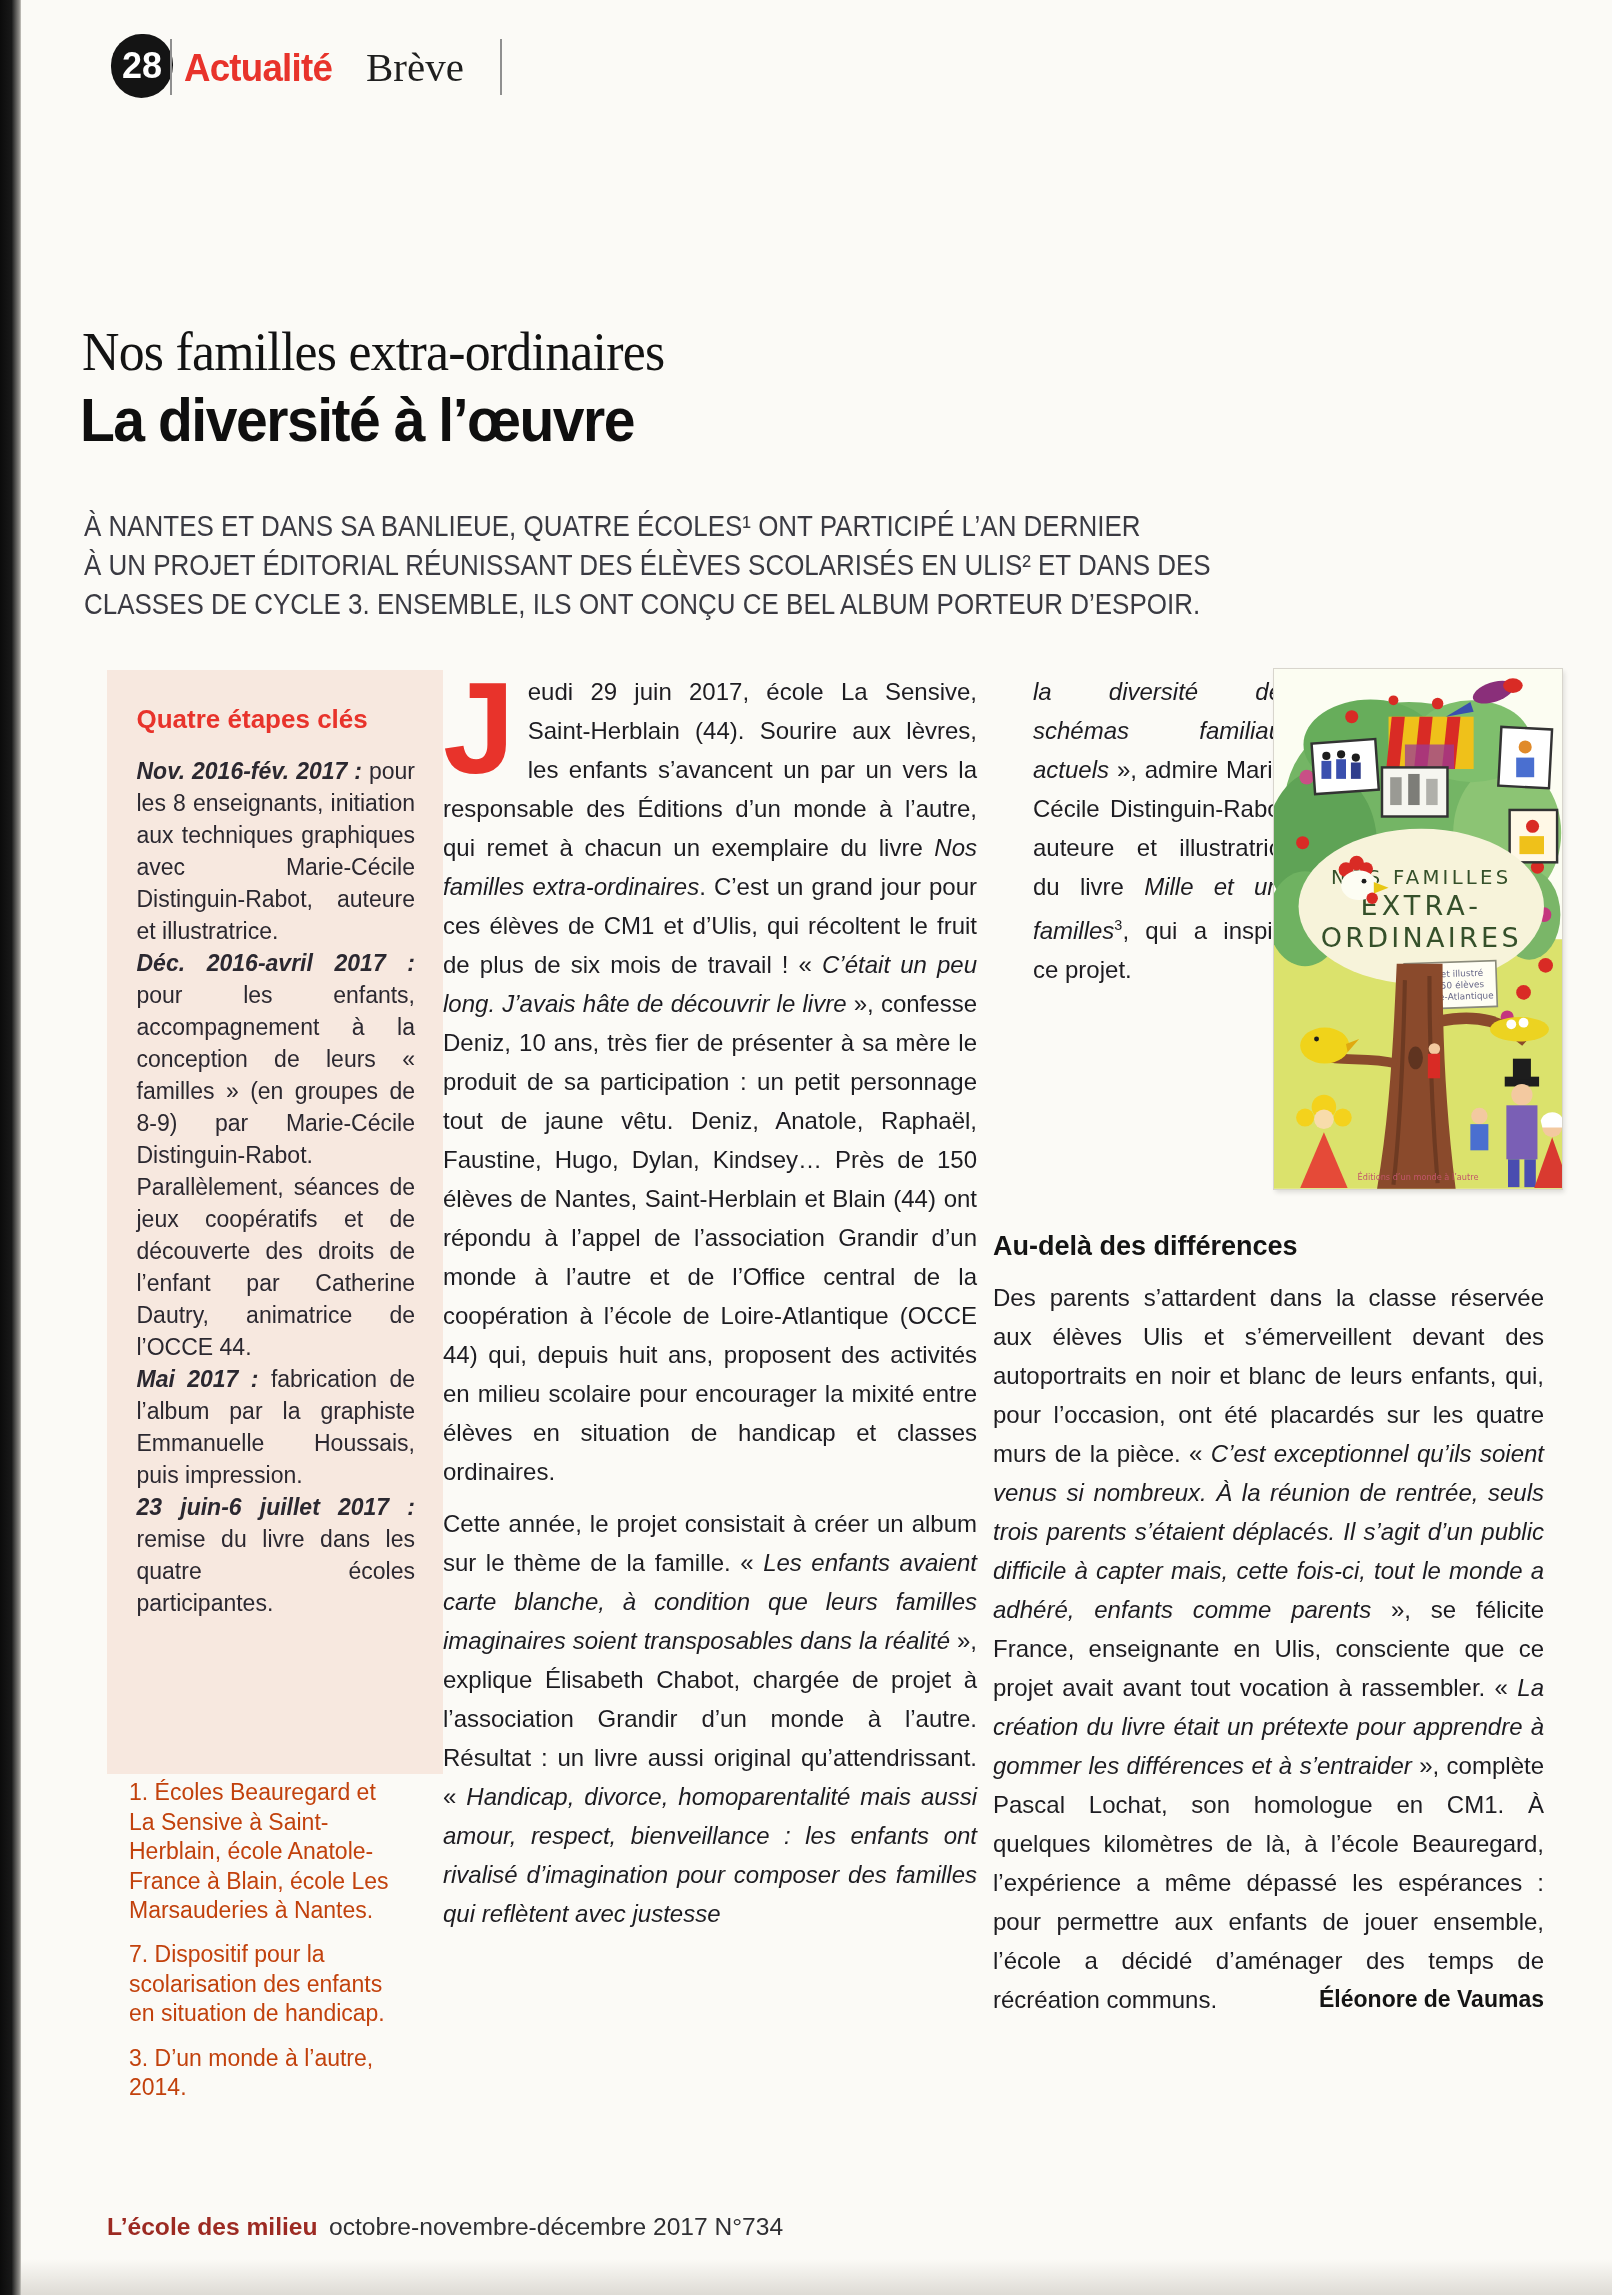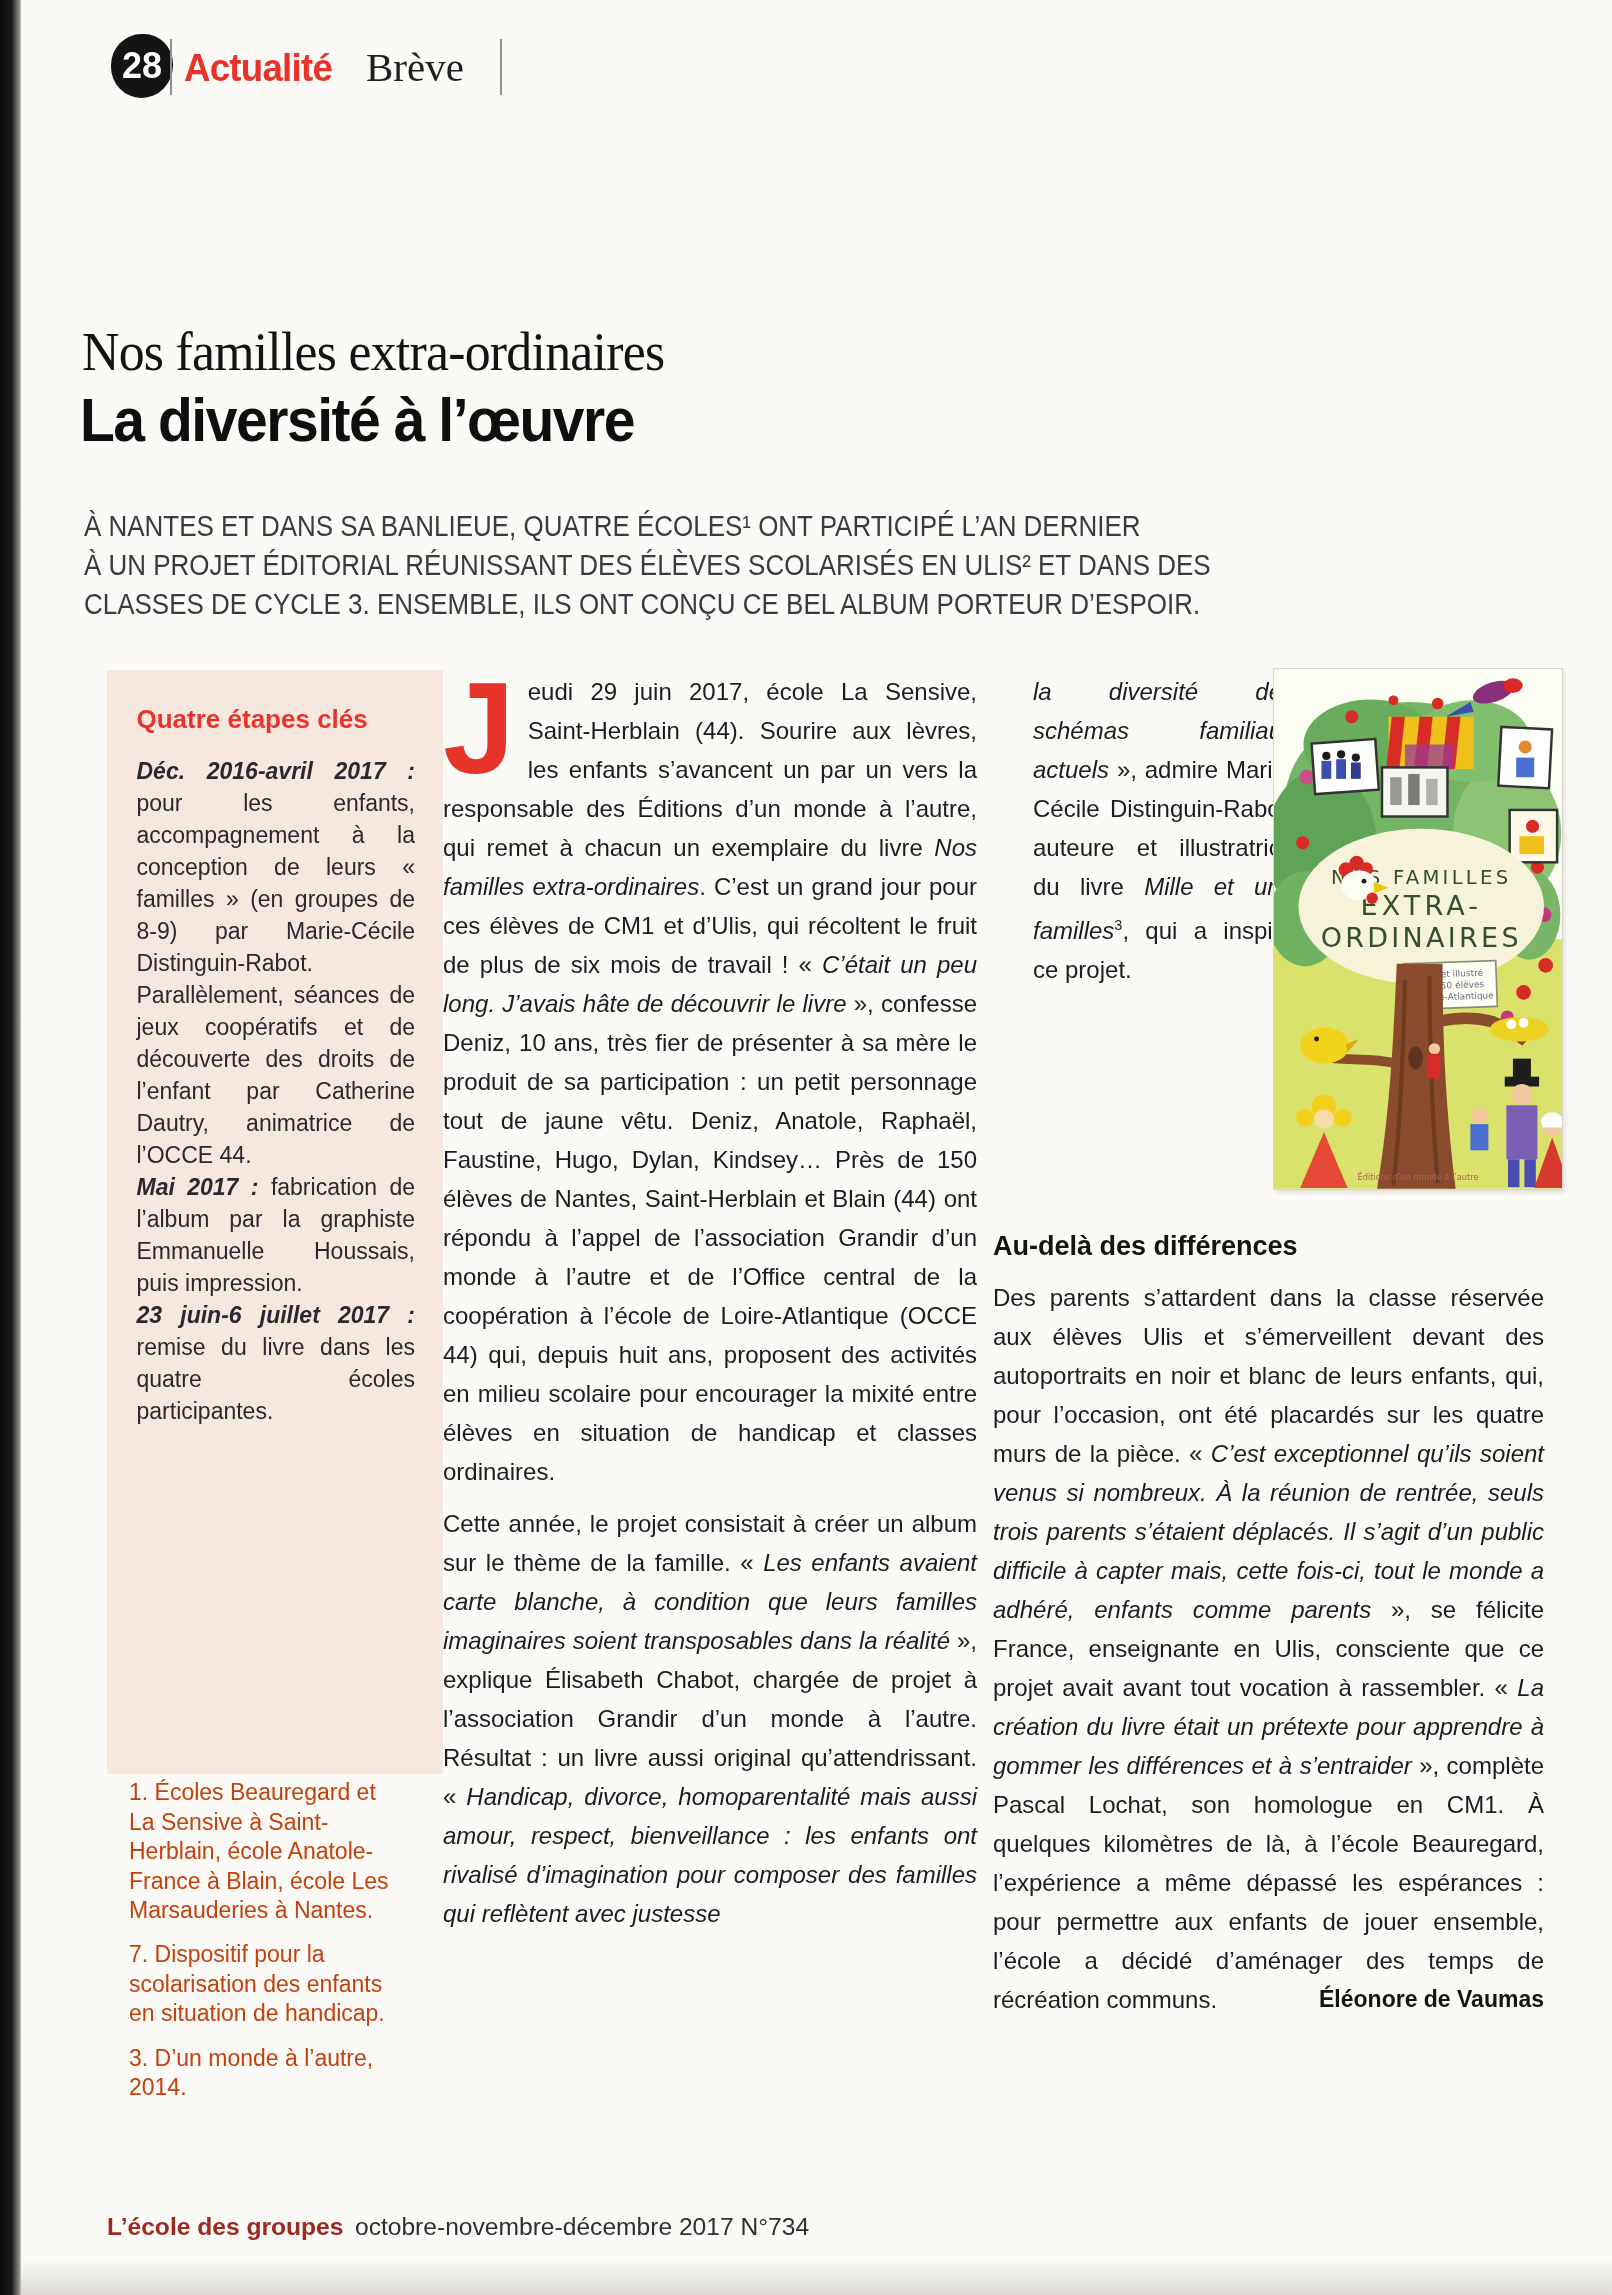--- a/index.html
+++ b/index.html
@@ -93,20 +93,21 @@
   <div class="abs kicker">Nos familles extra-ordinaires</div>
   <div class="abs page-title">La diversité à l’œuvre</div>
   <div class="abs standfirst">
     <div>À NANTES ET DANS SA BANLIEUE, QUATRE ÉCOLES¹ ONT PARTICIPÉ L’AN DERNIER</div>
     <div>À UN PROJET ÉDITORIAL RÉUNISSANT DES ÉLÈVES SCOLARISÉS EN ULIS² ET DANS DES</div>
     <div>CLASSES DE CYCLE 3. ENSEMBLE, ILS ONT CONÇU CE BEL ALBUM PORTEUR D’ESPOIR.</div>
   </div>
 
   <div class="abs sidebar-box">
     <h3 class="sidebar-title">Quatre étapes clés</h3>
+    <p><span class="bi">Nov. 2016-fév. 2017 :</span> <span>pour les 8 enseignants, initiation aux techniques graphiques avec Marie-Cécile Distinguin-Rabot, auteure et illustratrice.</span></p>
     <p><span class="bi">Déc. 2016-avril 2017 :</span> <span>pour les enfants, accompagnement à la conception de leurs « familles » (en groupes de 8-9) par Marie-Cécile Distinguin-Rabot. Parallèlement, séances de jeux coopératifs et de découverte des droits de l’enfant par Catherine Dautry, animatrice de l’OCCE 44.</span></p>
     <p><span class="bi">Mai 2017 :</span> <span>fabrication de l’album par la graphiste Emmanuelle Houssais, puis impression.</span></p>
     <p><span class="bi">23 juin-6 juillet 2017 :</span> <span>remise du livre dans les quatre écoles participantes.</span></p>
   </div>
 
   <div class="abs footnotes">
     <p>1. Écoles Beauregard et La Sensive à Saint-Herblain, école Anatole-France à Blain, école Les Marsauderies à Nantes.</p>
     <p>7. Dispositif pour la scolarisation des enfants en situation de handicap.</p>
     <p>3. D’un monde à l’autre, 2014.</p>
   </div>
@@ -263,17 +264,17 @@
     <text x="176" y="624" font-size="10" fill="#c2566b" text-anchor="middle" font-family="'DejaVu Sans', sans-serif">Éditions d’un monde à l’autre</text>
   </svg>
 
   <div class="abs section-heading">Au-delà des différences</div>
   <div class="abs col col3">
     <p style="margin:0"><span><span>Des parents s’attardent dans la classe réservée aux élèves Ulis et s’émerveillent devant des autoportraits en noir et blanc de leurs enfants, qui, pour l’occasion, ont été placardés sur les quatre murs de la pièce. « </span><span class="i">C’est exceptionnel qu’ils soient venus si nombreux. À la réunion de rentrée, seuls trois parents s’étaient déplacés. Il s’agit d’un public difficile à capter mais, cette fois-ci, tout le monde a adhéré, enfants comme parents</span><span> », se félicite France, enseignante en Ulis, consciente que ce projet avait avant tout vocation à rassembler. « </span><span class="i">La création du livre était un prétexte pour apprendre à gommer les différences et à s’entraider</span><span> », complète Pascal Lochat, son homologue en CM1. À quelques kilomètres de là, à l’école Beauregard, l’expérience a même dépassé les espérances : pour permettre aux enfants de jouer ensemble, l’école a décidé d’aménager des temps de récréation communs.</span></span></p>
     <div class="byline">Éléonore de Vaumas</div>
   </div>
 
   <div class="abs footer">
-    <span class="footer-brand">L’école des groupes</span><span>octobre-novembre-décembre 2017  N°734</span>
+    <span class="footer-brand">L’école des milieu</span><span>octobre-novembre-décembre 2017  N°734</span>
   </div>
 
 </div>
 
 
 </body></html>

